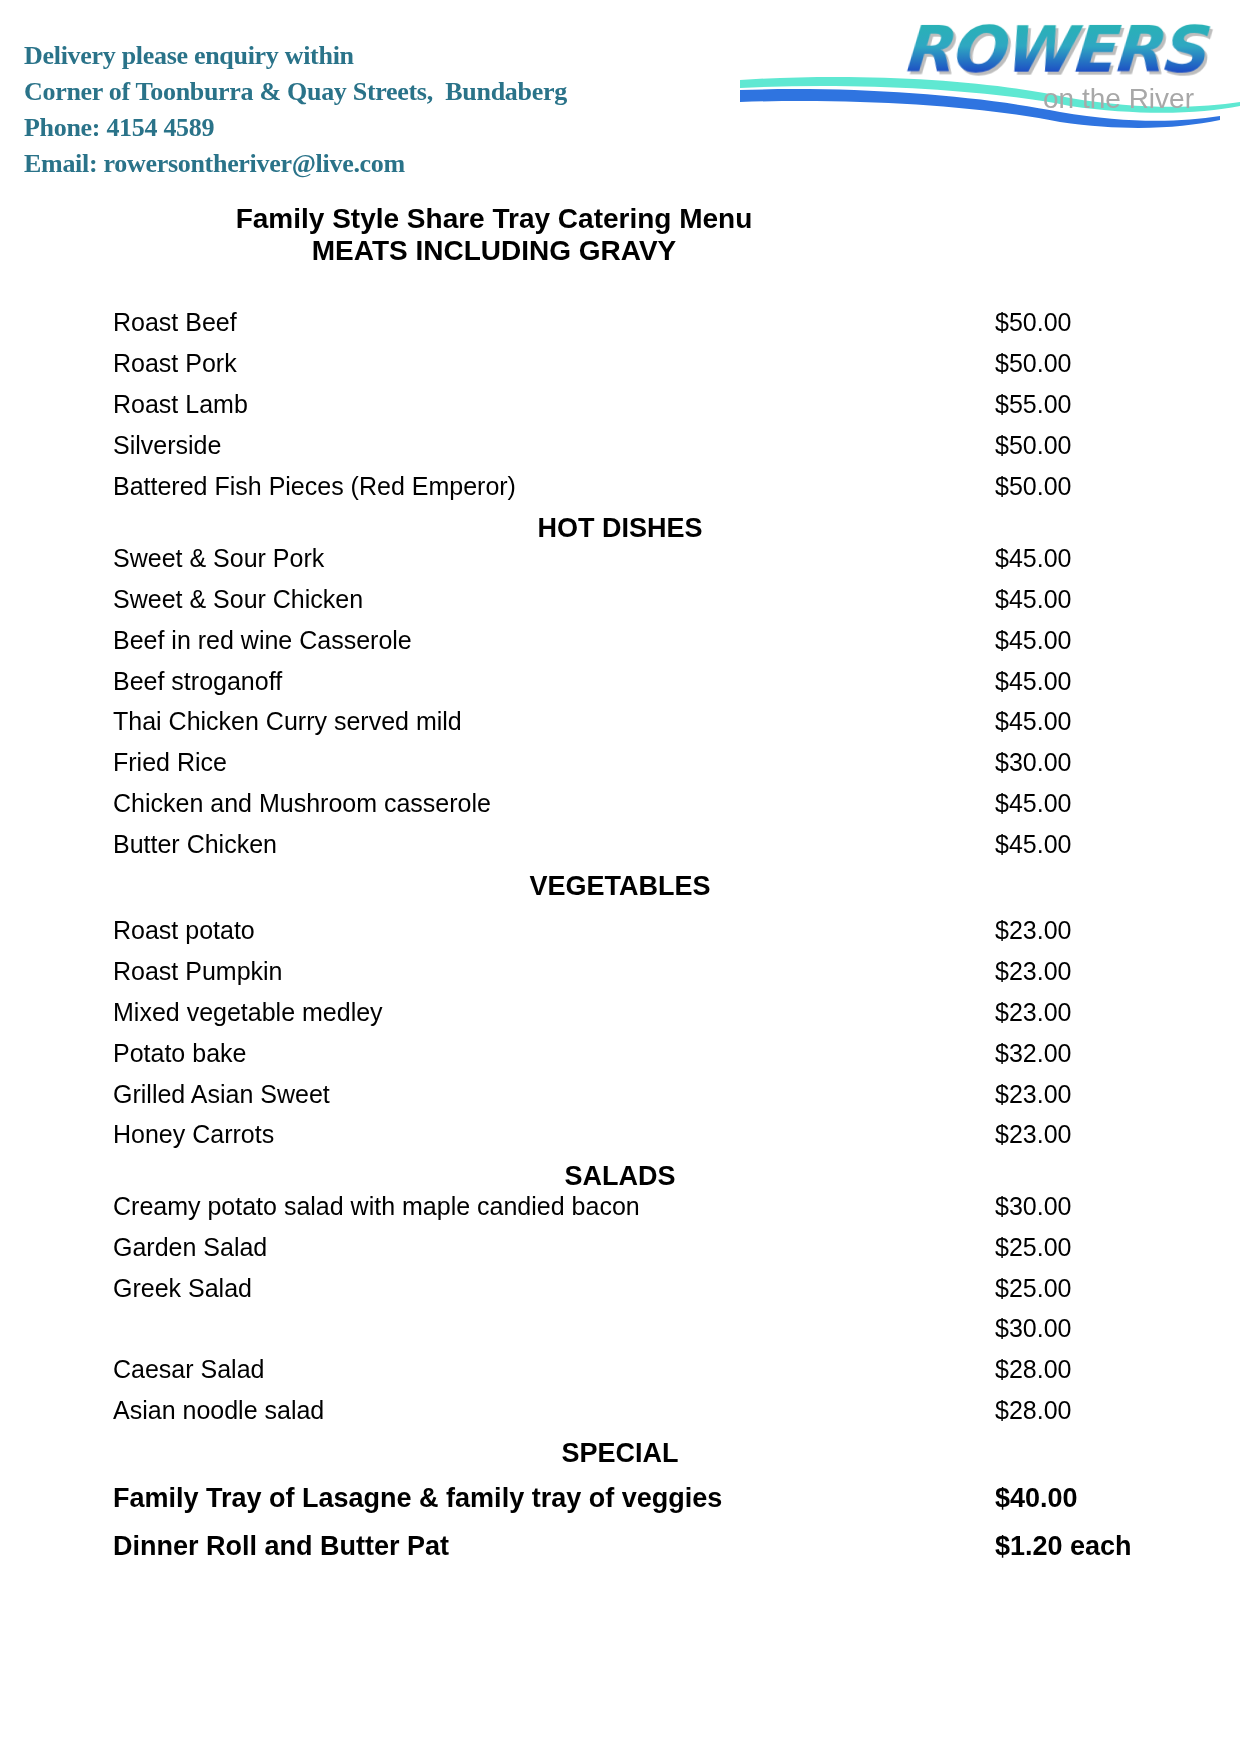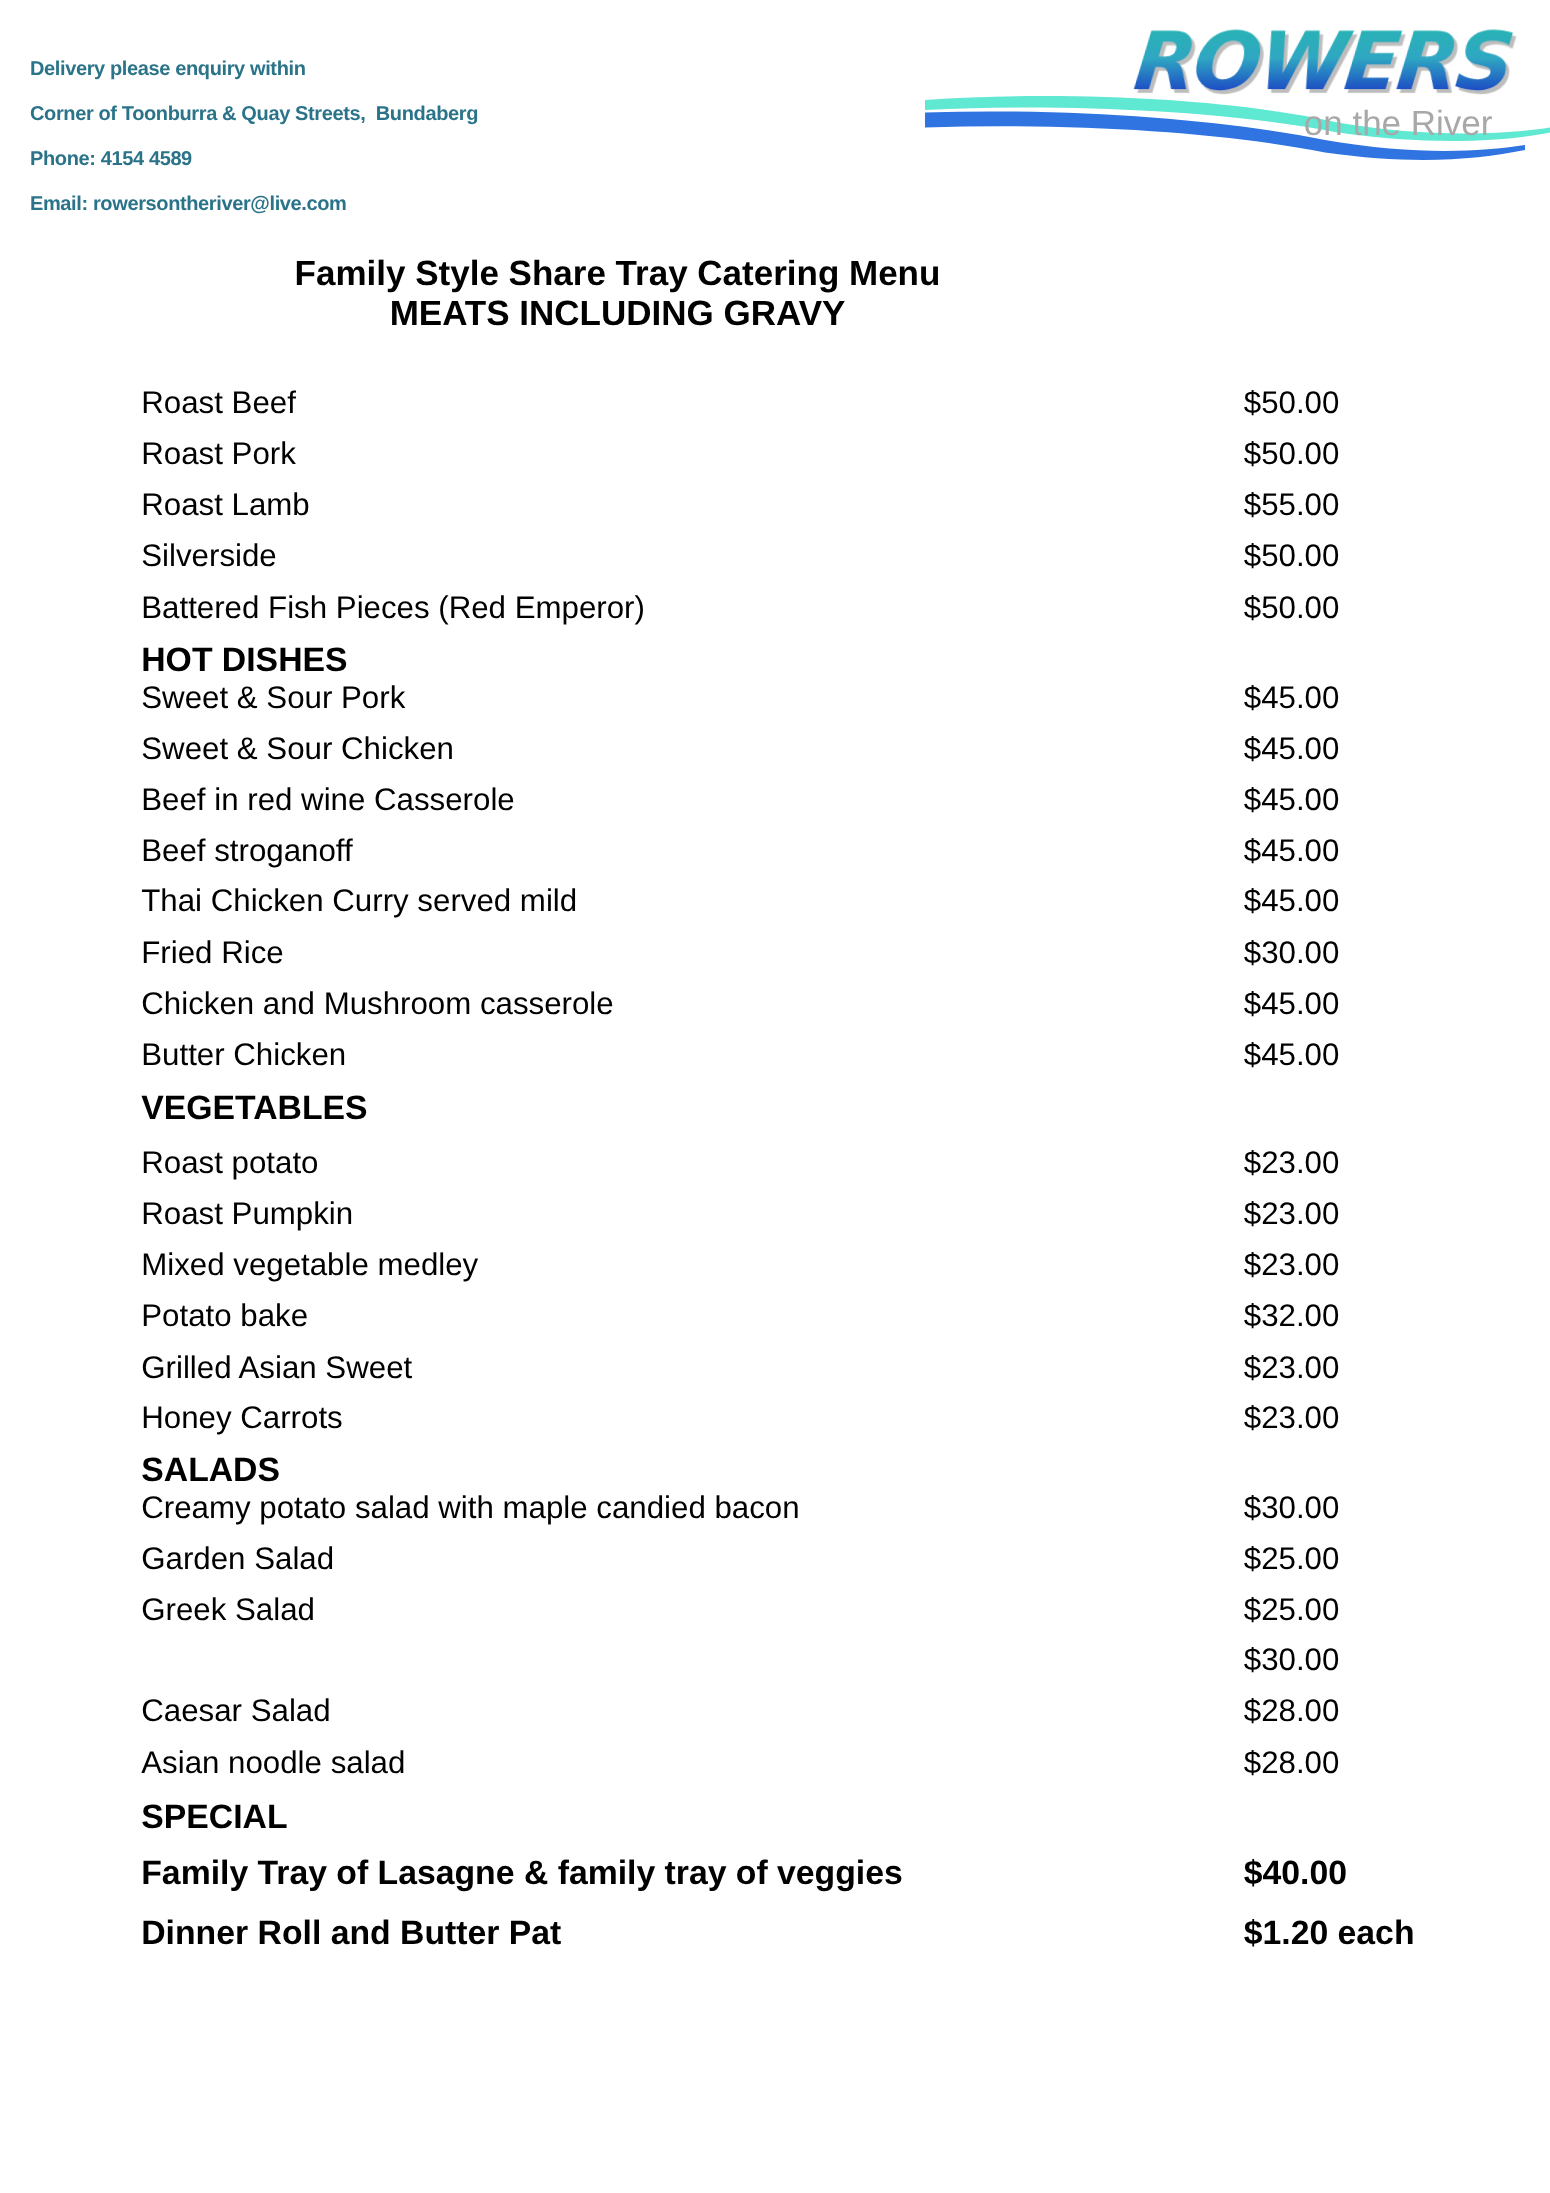--- a/index.html
+++ b/index.html
@@ -12,23 +12,23 @@
       height: 1754px;
       position: relative;
       overflow: hidden;
       font-family: "Liberation Sans", sans-serif;
       color: #000;
     }
     .contact {
       position: absolute;
       left: 24px;
       top: 38px;
-      font-family: Liberation Sans, sans-serif;
-      font-weight: bold;
-      font-size: 16px;
+      font-family: Liberation Serif, serif;
+      font-weight: bold;
+      font-size: 26px;
       color: #2a7389;
       line-height: 36px;
       letter-spacing: -0.3px;
     }
     .contact div { white-space: pre; }
     .logo {
       position: absolute;
       left: 740px;
       top: 10px;
       width: 500px;
@@ -77,20 +77,21 @@
     .menu {
       position: absolute;
       left: 113px;
       width: 1027px;
       top: 0;
     }
     .section-heading {
       position: absolute;
       left: 0;
       width: 1014px;
+      text-align: center;
       font-weight: bold;
       font-size: 27px;
       line-height: 32px;
     }
     .row {
       position: absolute;
       left: 0;
       width: 1027px;
       height: 32px;
       font-size: 25px;

